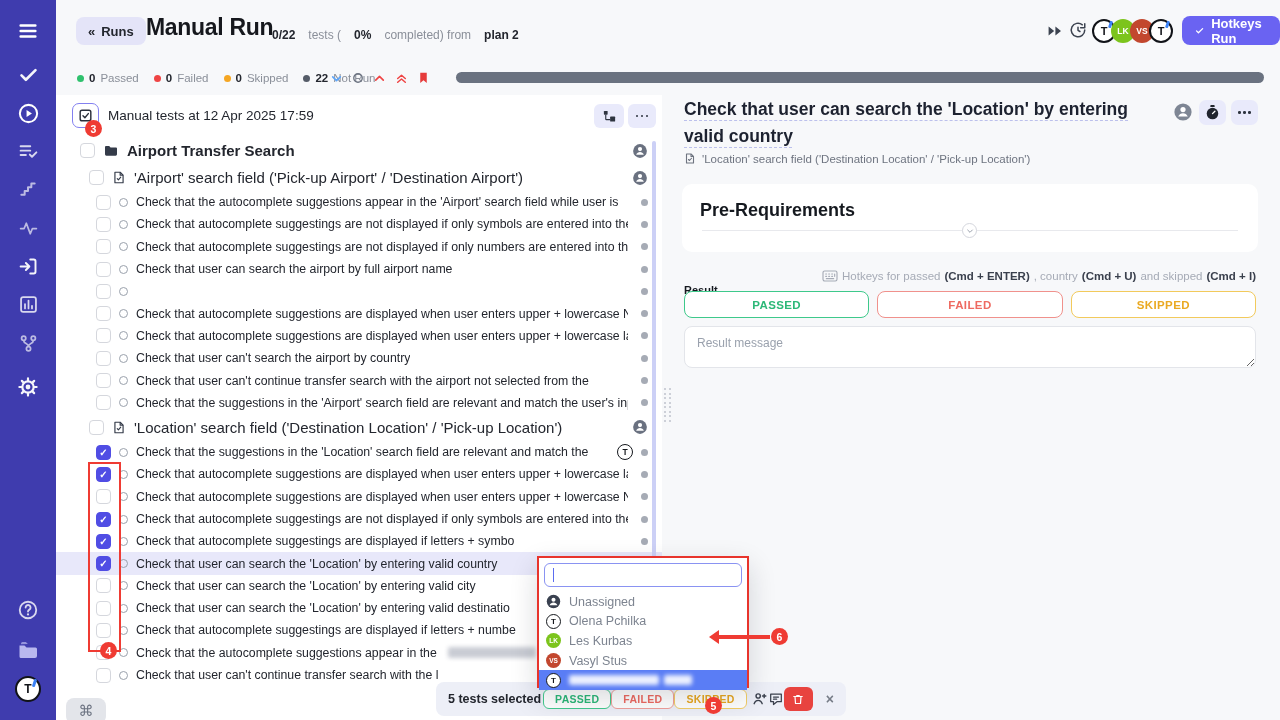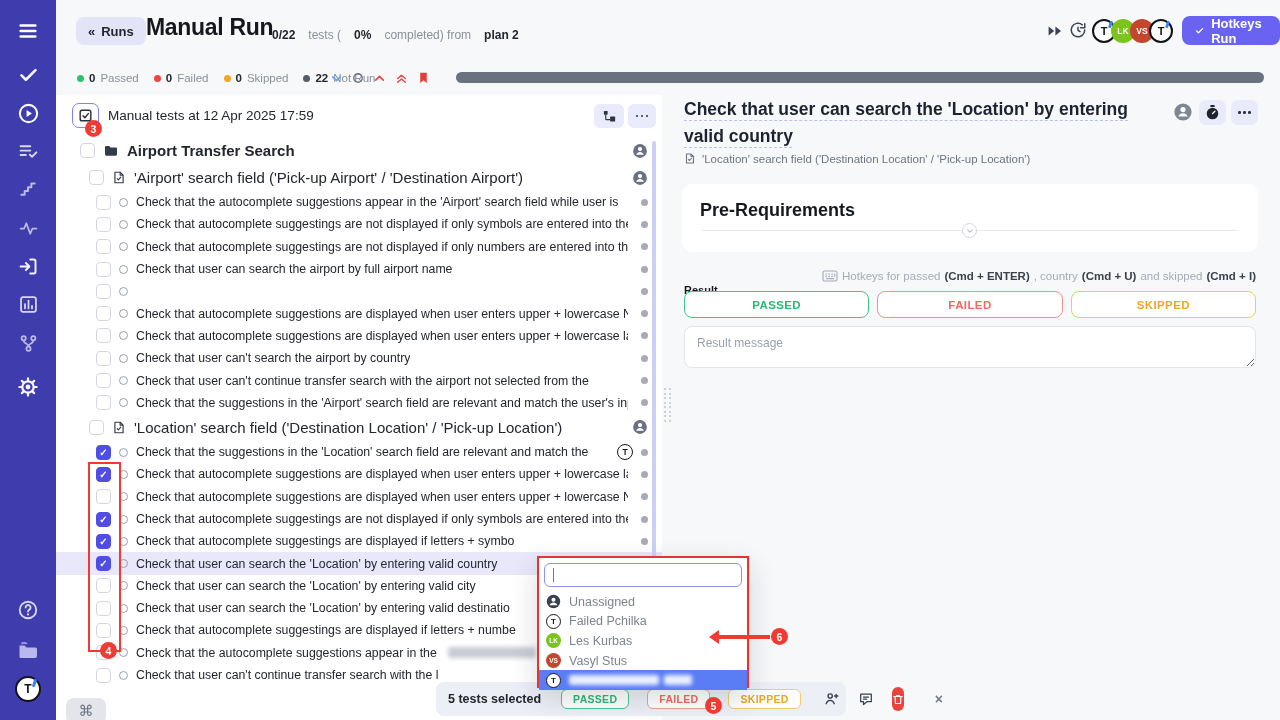--- a/index.html
+++ b/index.html
@@ -102,21 +102,21 @@
   .res-msg textarea{width:100%;height:100%;border:1px solid #e3e5ea;border-radius:8px;padding:9px 12px;resize:both;
     font-family:"Liberation Sans",sans-serif;font-size:12px;color:#23262e;background:#fff;outline:none;}
   .res-msg textarea::placeholder{color:#9aa1ad;}
 
   
   .cmd-key{position:absolute;left:66px;top:698px;width:40px;height:26px;background:#e3e5ea;border-radius:8px;
     display:flex;align-items:center;justify-content:center;color:#6b7280;font-size:15px;z-index:40;}
 
   
   .bbar{position:absolute;left:436px;top:682px;width:410px;height:34px;background:#edeff7;border-radius:8px;
-    display:flex;align-items:center;padding:0 12px;gap:18px;z-index:50;}
+    display:flex;align-items:center;padding:0 12px;gap:0;z-index:50;}
   .b-text{font-size:12.5px;font-weight:700;color:#23262e;margin-right:2px;white-space:nowrap;}
   .chip{height:20px;padding:0 11px;background:#fff;border-radius:6px;display:flex;align-items:center;font-size:10.5px;font-weight:700;letter-spacing:.3px;}
   .chip.p{border:1px solid #44ca8e;color:#2cb878;}
   .chip.f{border:1px solid #f0a09b;color:#ee6a61;}
   .chip.s{border:1px solid #f2ce67;color:#e9a81f;}
   .b-ic{color:#3a404d;display:flex;align-items:center;}
   .b-trash{width:30px;height:24px;background:#e8433f;border-radius:6px;display:flex;align-items:center;justify-content:center;color:#fff;}
   .b-close{margin-left:13px;color:#767c87;font-size:14px;font-weight:700;}
 
   
@@ -750,21 +750,21 @@
     <div class="dd-item">
       <svg class="ava15" width="15" height="15" viewBox="0 0 20 20">
           <circle cx="10" cy="10" r="9" fill="#3a4150"></circle>
           <circle cx="10" cy="7.6" r="2.7" fill="#fff"></circle>
           <path d="M4.8 15c1-2.4 2.9-3.6 5.2-3.6s4.2 1.2 5.2 3.6" fill="#fff"></path>
         </svg>
       <span>Unassigned</span>
     </div>
     <div class="dd-item">
       <span class="ava15 ava-logo15">T</span>
-      <span>Failed Pchilka</span>
+      <span>Olena Pchilka</span>
     </div>
     <div class="dd-item">
       <span class="ava15" style="background:#7cc41c">LK</span>
       <span>Les Kurbas</span>
     </div>
     <div class="dd-item">
       <span class="ava15" style="background:#c2472e">VS</span>
       <span>Vasyl Stus</span>
     </div>
     <div class="dd-item selected">

